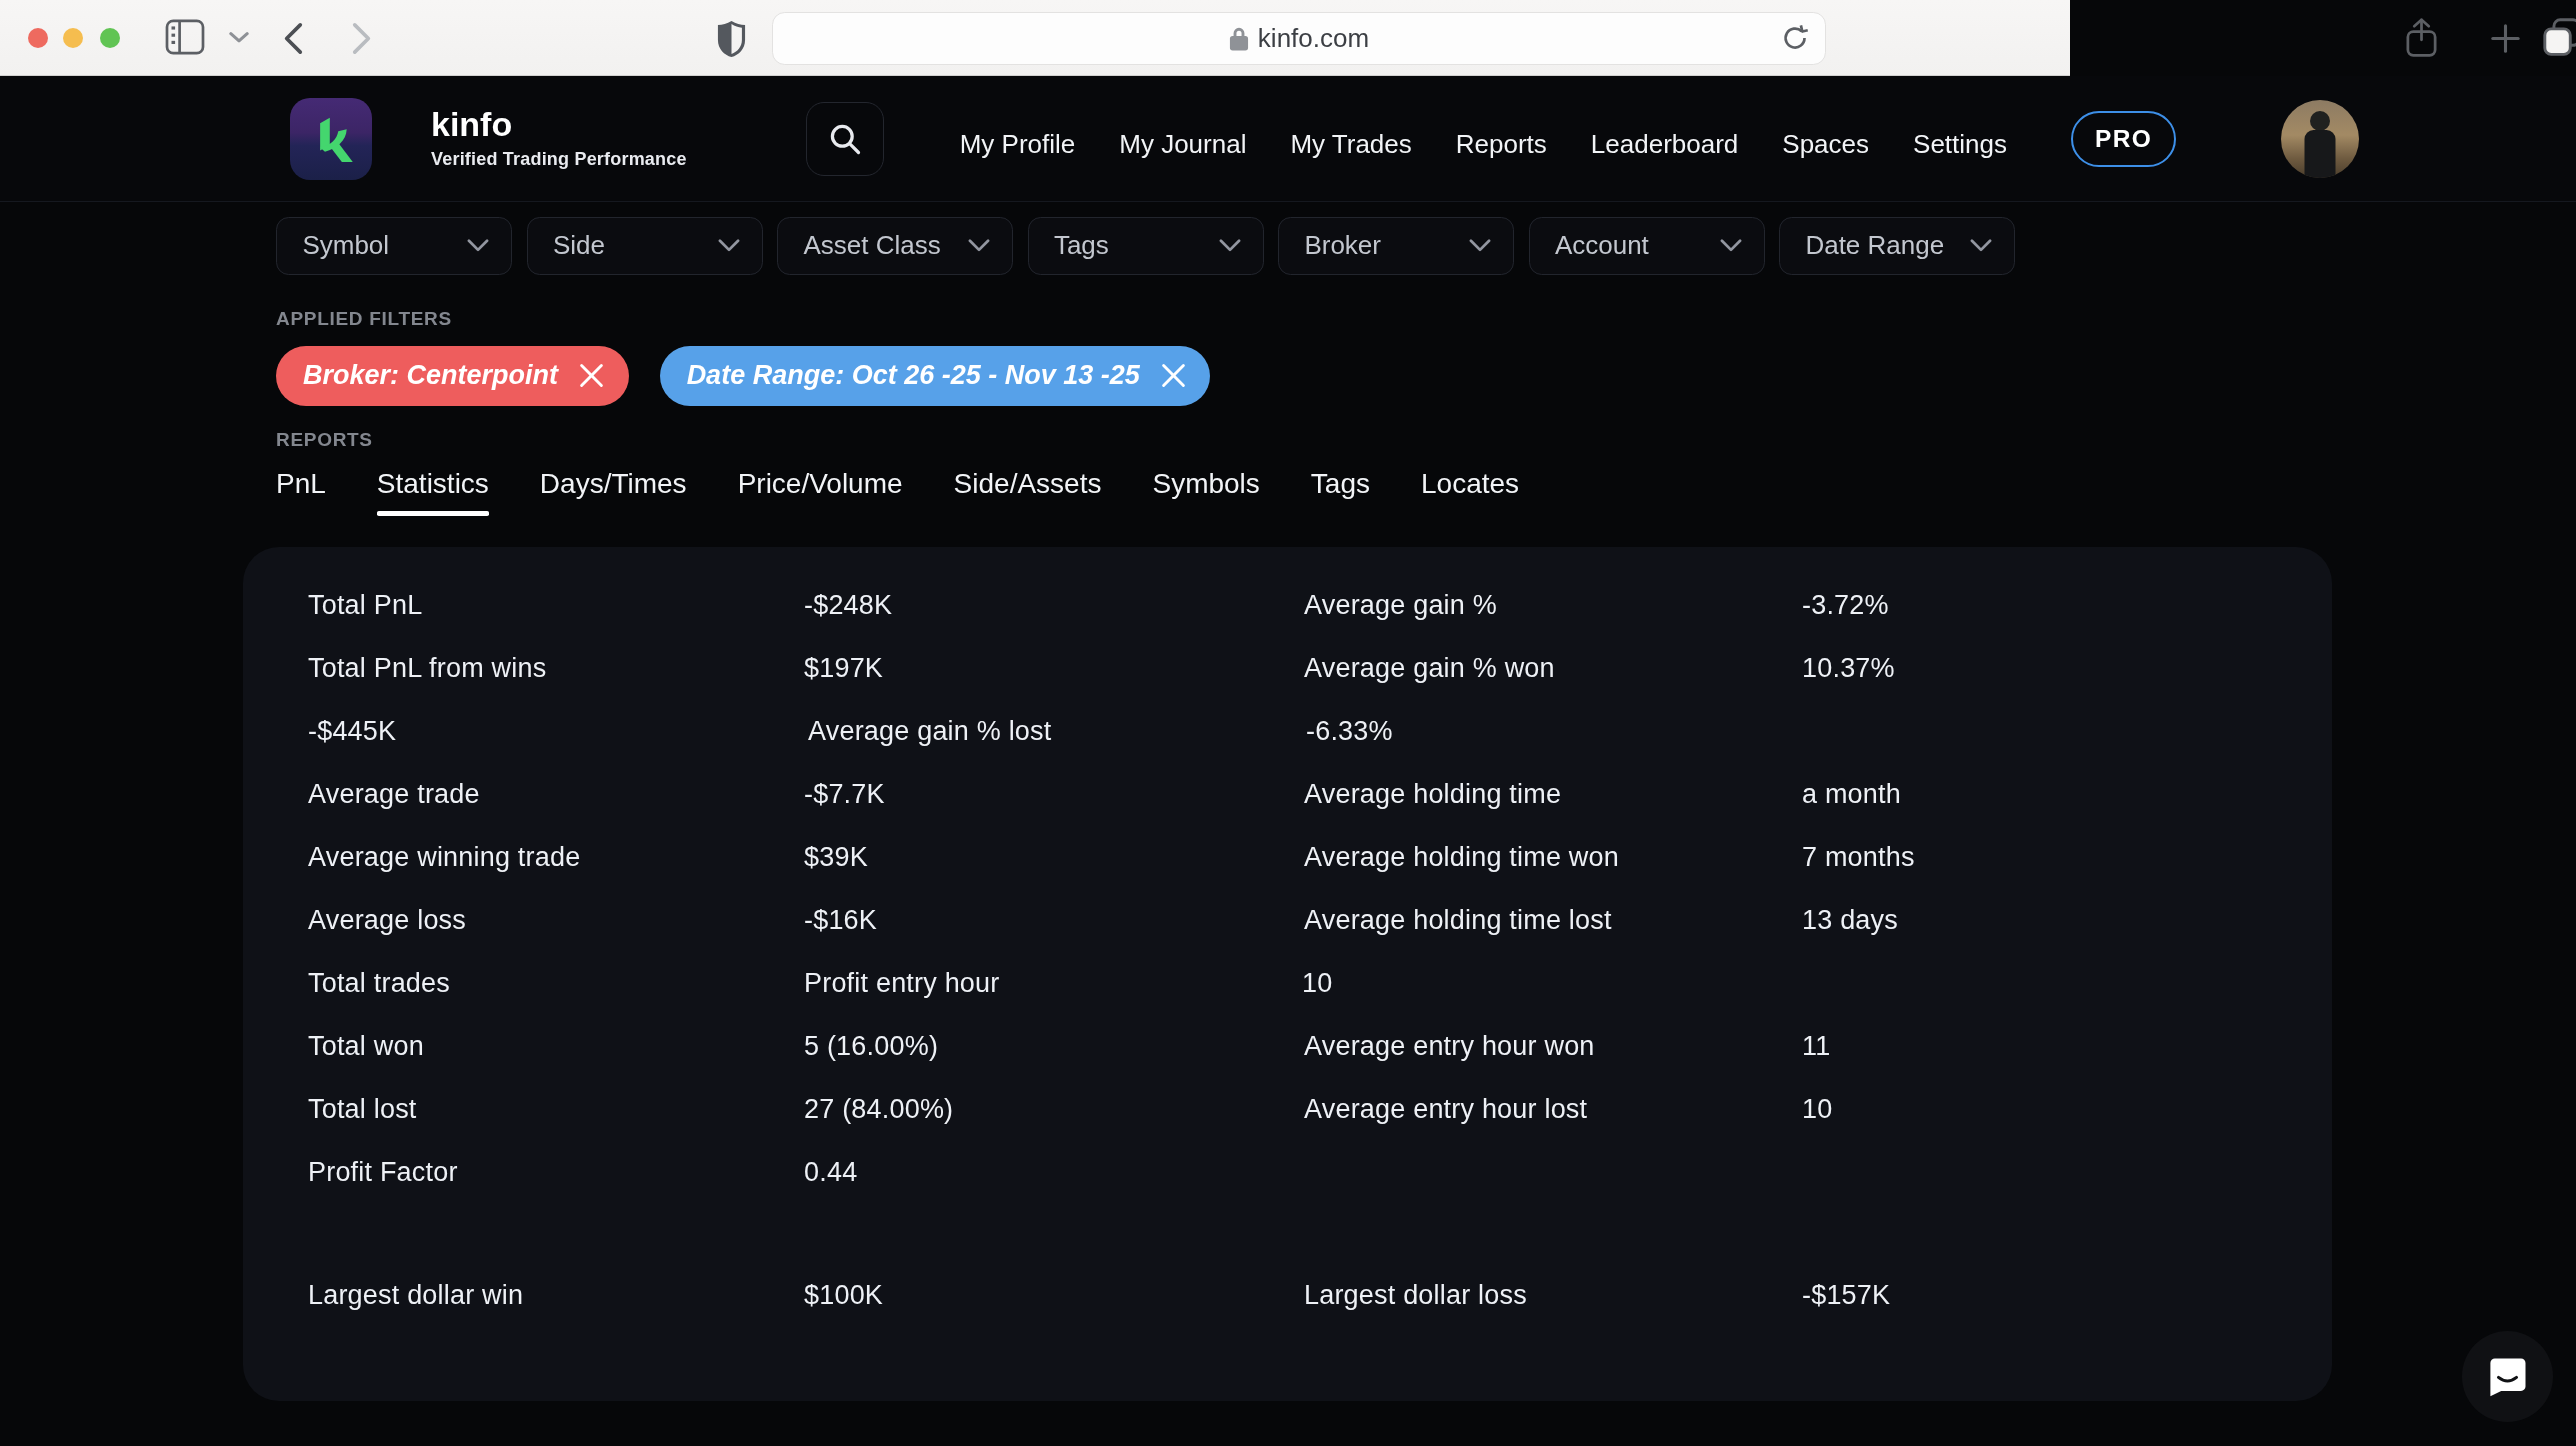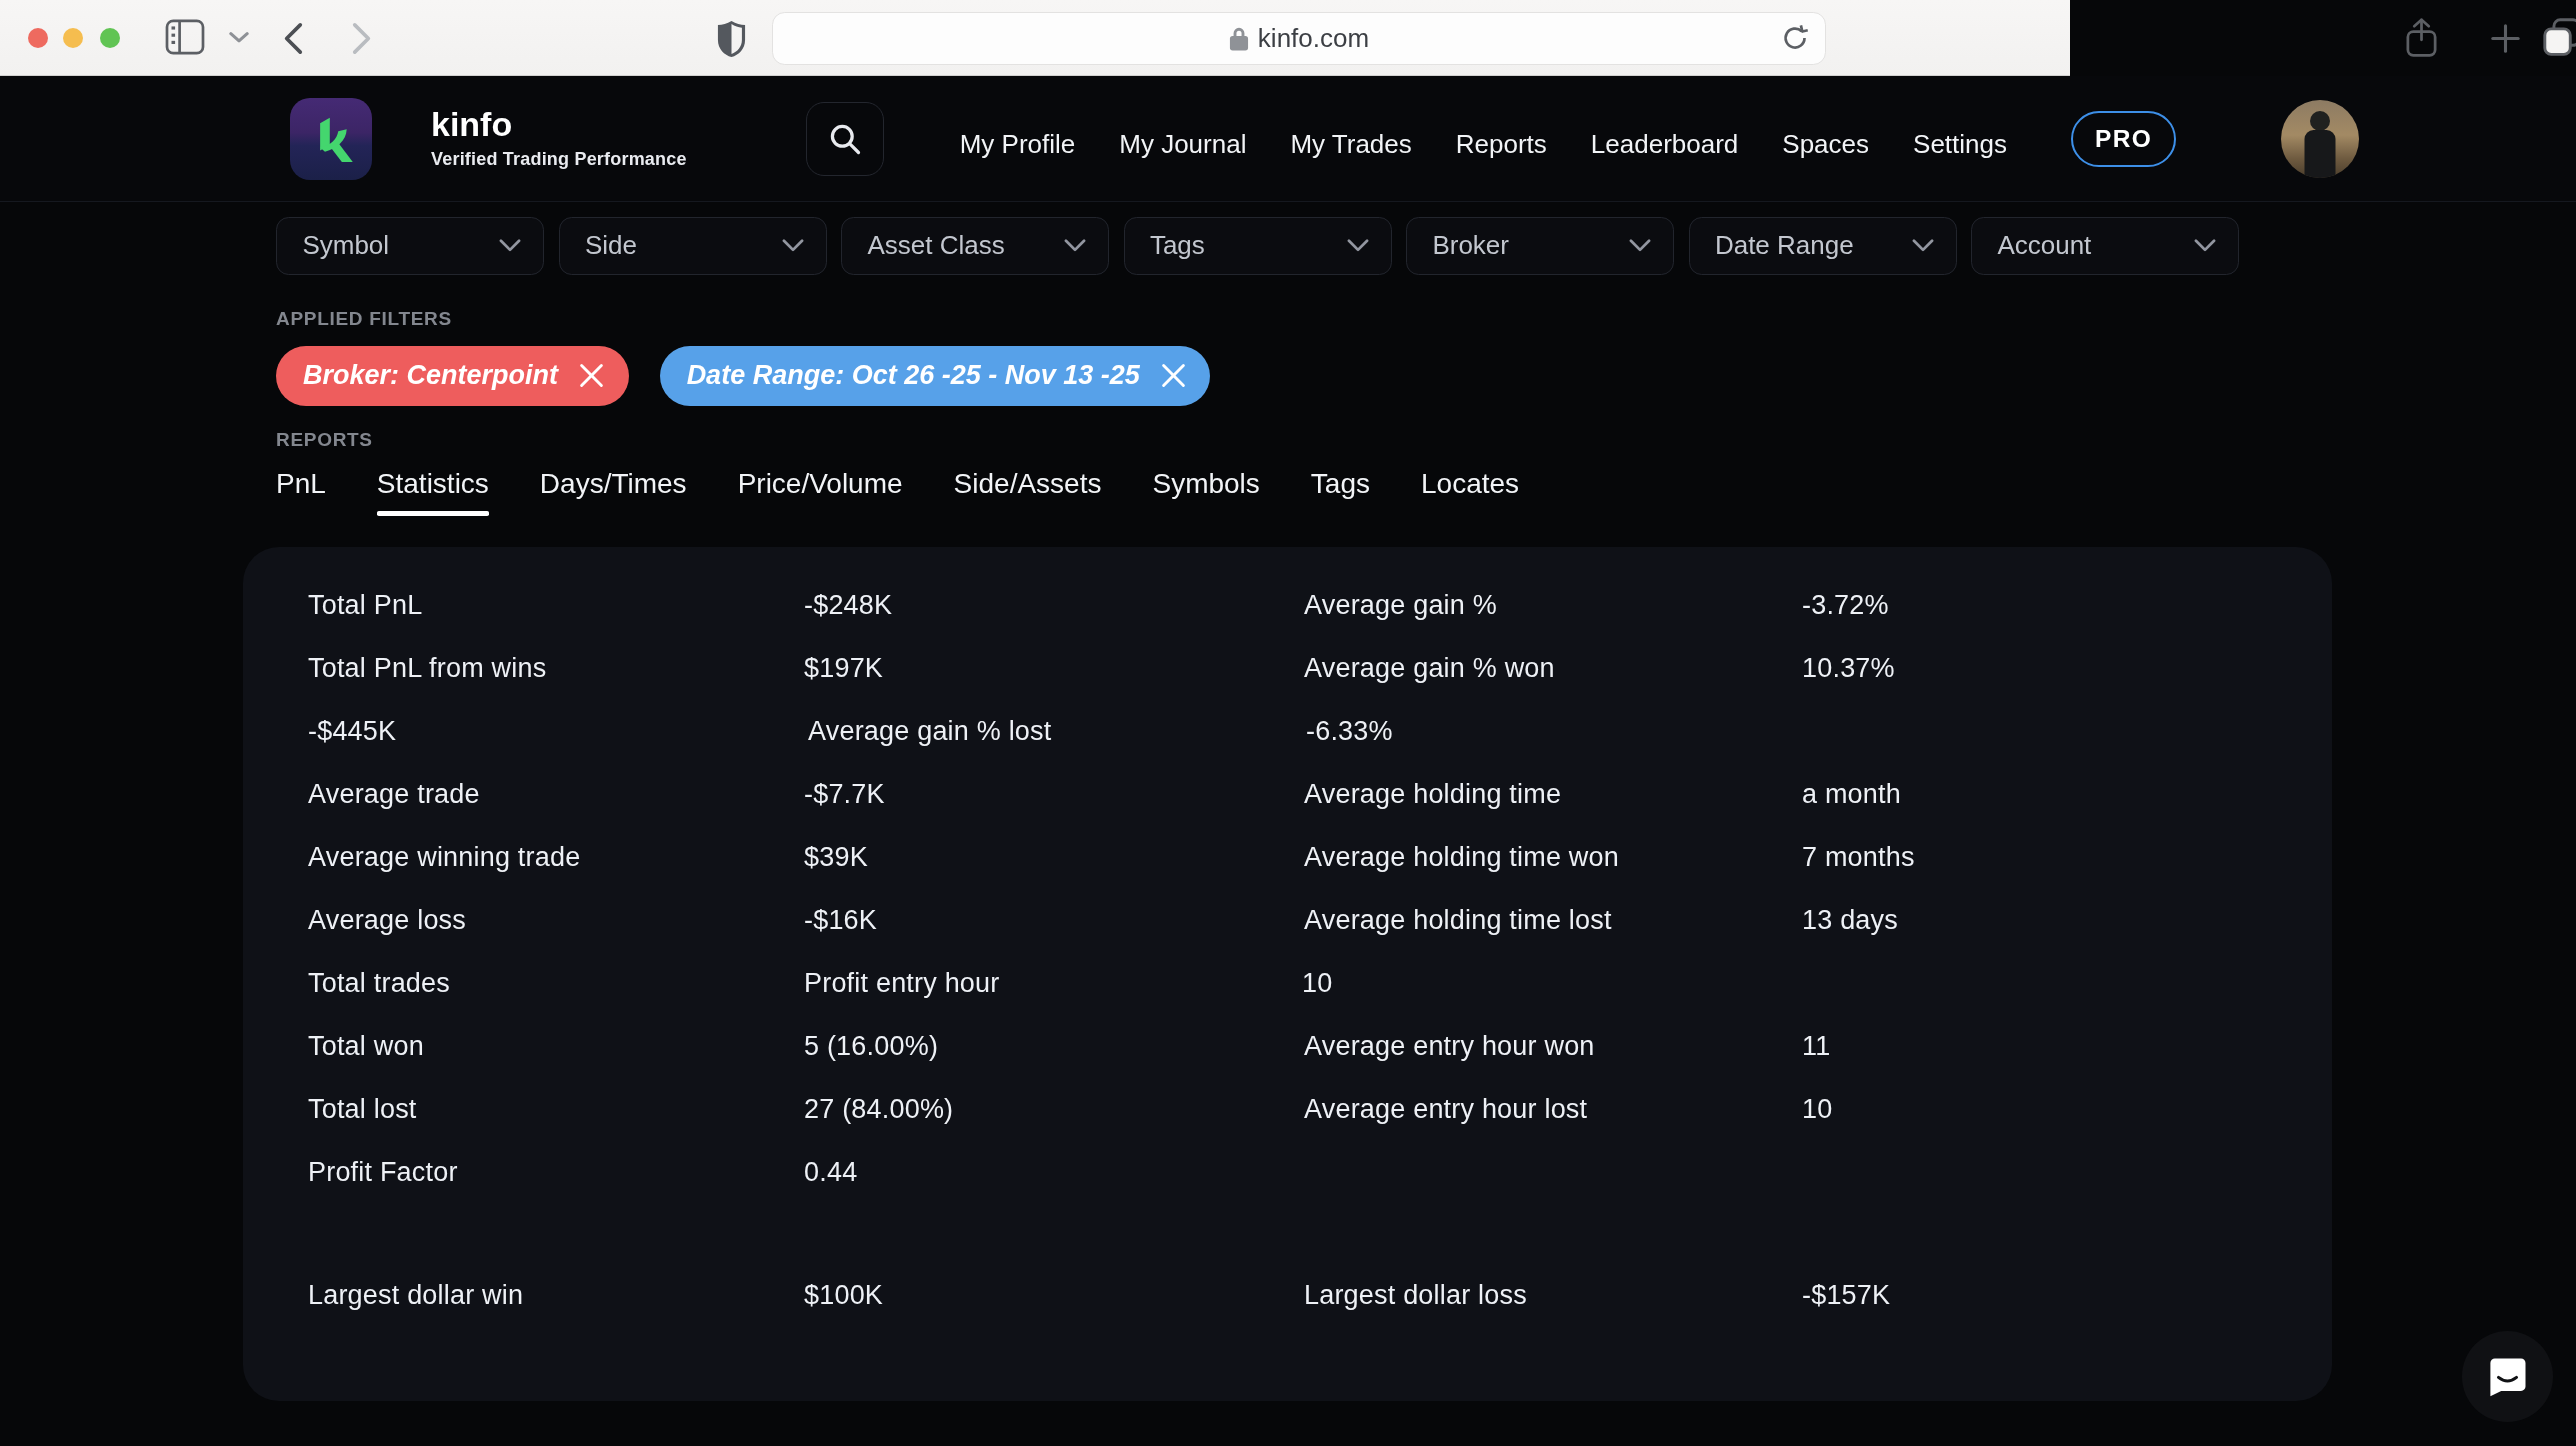--- a/index.html
+++ b/index.html
@@ -73,21 +73,21 @@
   }
 
   
   .content{padding:0 307px 0 276px;}
   .sec-label{
     color:#83878f;font-size:19px;font-weight:700;letter-spacing:0.7px;
   }
   .lbl-filter{padding-top:69px;}
   .dropdown-row{display:flex;gap:14.5px;margin-top:14.5px;}
   .dropdown{
-    width:268px;height:58px;border:1.8px solid #22252d;border-radius:12.7px;
+    width:236px;height:58px;border:1.8px solid #22252d;border-radius:12.7px;
     background:#0b0c10;display:flex;align-items:center;justify-content:space-between;
     padding:0 22px 0 25.4px;cursor:pointer;
   }
   .dropdown .dd-label{color:#c3c7cf;font-size:26px;}
   .dropdown svg{color:#9296a0;}
   .lbl-applied{margin-top:33px;}
   .chip-row{display:flex;gap:31px;margin-top:16.3px;font-style:italic;}
   .chip{
     height:60px;border-radius:30px;display:flex;align-items:center;
     padding:0 23.6px 0 27px;color:#ffffff;font-size:27px;font-weight:600;
@@ -273,29 +273,29 @@
       </div>
       <div class="dropdown">
         <span class="dd-label">Broker</span>
         <span style="display: flex;">
           <svg width="22" height="13.6" viewBox="0 0 24 15" fill="none" stroke="currentColor" stroke-width="3" stroke-linecap="round" stroke-linejoin="round">
             <polyline points="2,2 12,12 22,2"></polyline>
           </svg>
         </span>
       </div>
       <div class="dropdown">
+        <span class="dd-label">Account</span>
+        <span style="display: flex;">
+          <svg width="22" height="13.6" viewBox="0 0 24 15" fill="none" stroke="currentColor" stroke-width="3" stroke-linecap="round" stroke-linejoin="round">
+            <polyline points="2,2 12,12 22,2"></polyline>
+          </svg>
+        </span>
+      </div>
+      <div class="dropdown">
         <span class="dd-label">Date Range</span>
-        <span style="display: flex;">
-          <svg width="22" height="13.6" viewBox="0 0 24 15" fill="none" stroke="currentColor" stroke-width="3" stroke-linecap="round" stroke-linejoin="round">
-            <polyline points="2,2 12,12 22,2"></polyline>
-          </svg>
-        </span>
-      </div>
-      <div class="dropdown">
-        <span class="dd-label">Account</span>
         <span style="display: flex;">
           <svg width="22" height="13.6" viewBox="0 0 24 15" fill="none" stroke="currentColor" stroke-width="3" stroke-linecap="round" stroke-linejoin="round">
             <polyline points="2,2 12,12 22,2"></polyline>
           </svg>
         </span>
       </div>
     </div>
 
   <div class="sec-label lbl-applied">APPLIED FILTERS</div>
   <div class="chip-row" id="chip-row">

